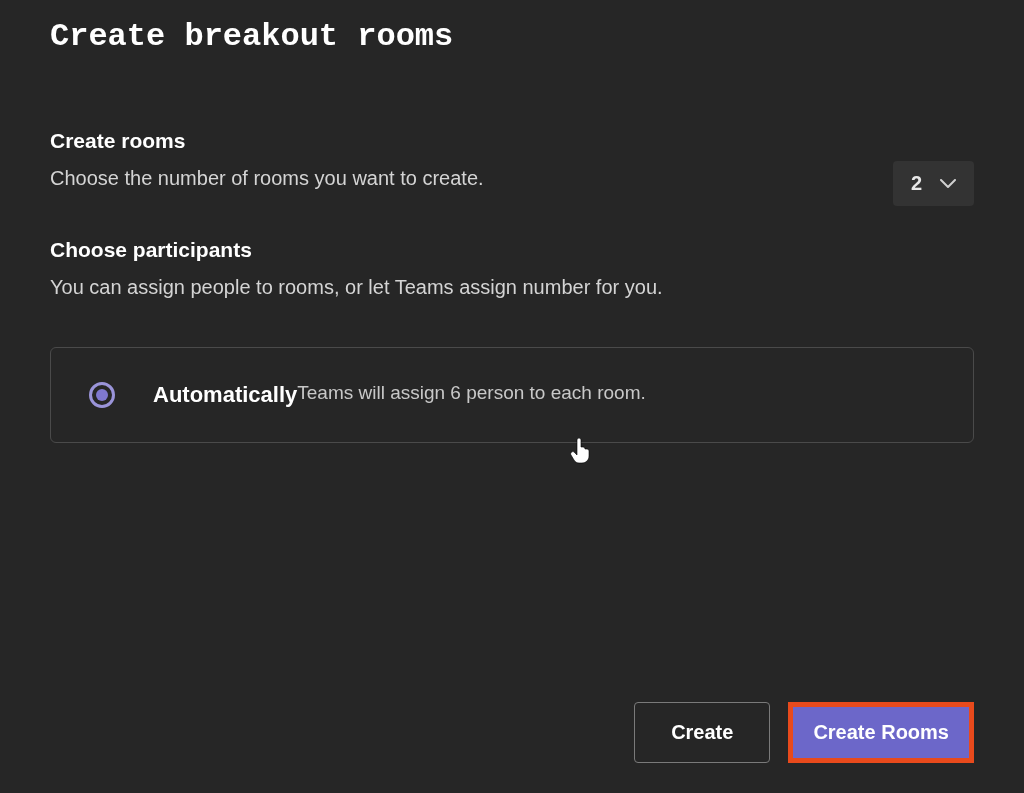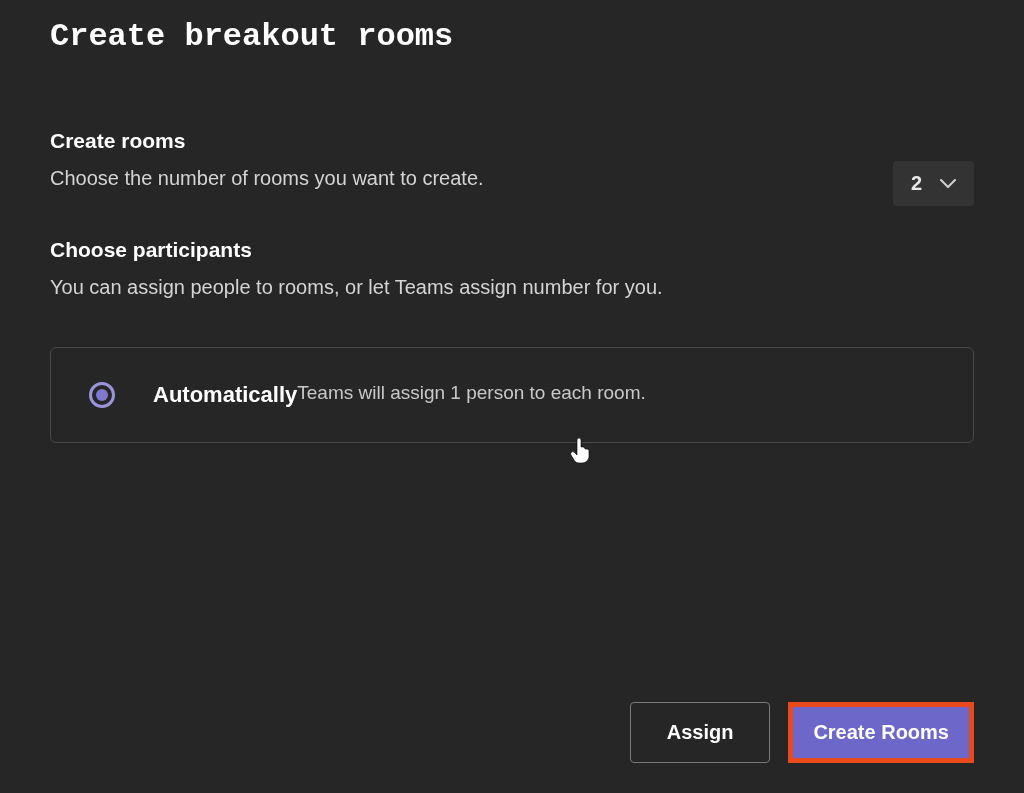--- a/index.html
+++ b/index.html
@@ -170,28 +170,28 @@
 </div>
 
 <div>
   <h2 class="section-heading">Choose participants</h2>
   <p class="section-description">You can assign people to rooms, or let Teams assign number for you.</p>
 
   <div class="radio-card">
     <div class="radio-circle selected"></div>
     <div class="radio-text">
       <div class="radio-title">Automatically</div>
-      <div class="radio-subtitle">Teams will assign 1 person to each room.</div>
+      <div class="radio-subtitle">Teams will assign 6 person to each room.</div>
     </div>
   </div>
 
 </div>
 
 <div class="button-row">
-  <button class="btn-cancel">Assign</button>
+  <button class="btn-cancel">Create</button>
   <div class="create-wrapper">
     <button class="btn-create">Create Rooms</button>
   </div>
 </div>
 
 <svg class="cursor-hand" viewBox="0 0 22 26">
   <path d="M7 2 C7 1 8 0 9 0 C10 0 11 1 11 2 L11 9 L13 9 C14 9 15 10 15 11 L17 11 C18 11 19 12 19 13 L19 18 C19 22 16 25 12 25 L9 25 C7 25 5 24 4 22 L1 17 C0 16 1 14 2 14 C3 13 4 14 5 15 L7 17 Z" fill="#ffffff" stroke="#000000" stroke-width="0.6"></path>
 </svg>
 
 </body></html>

